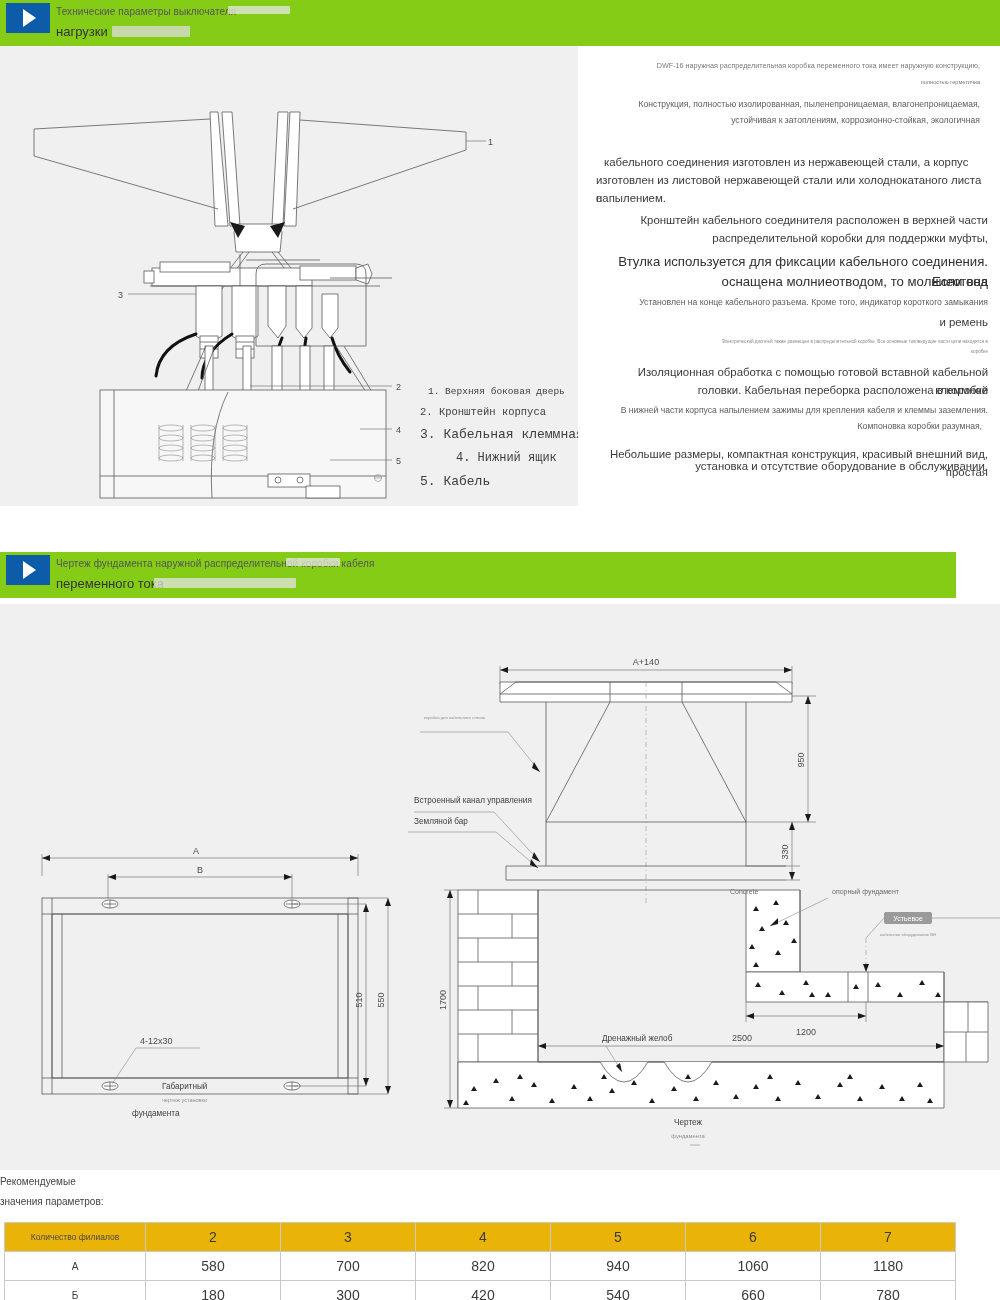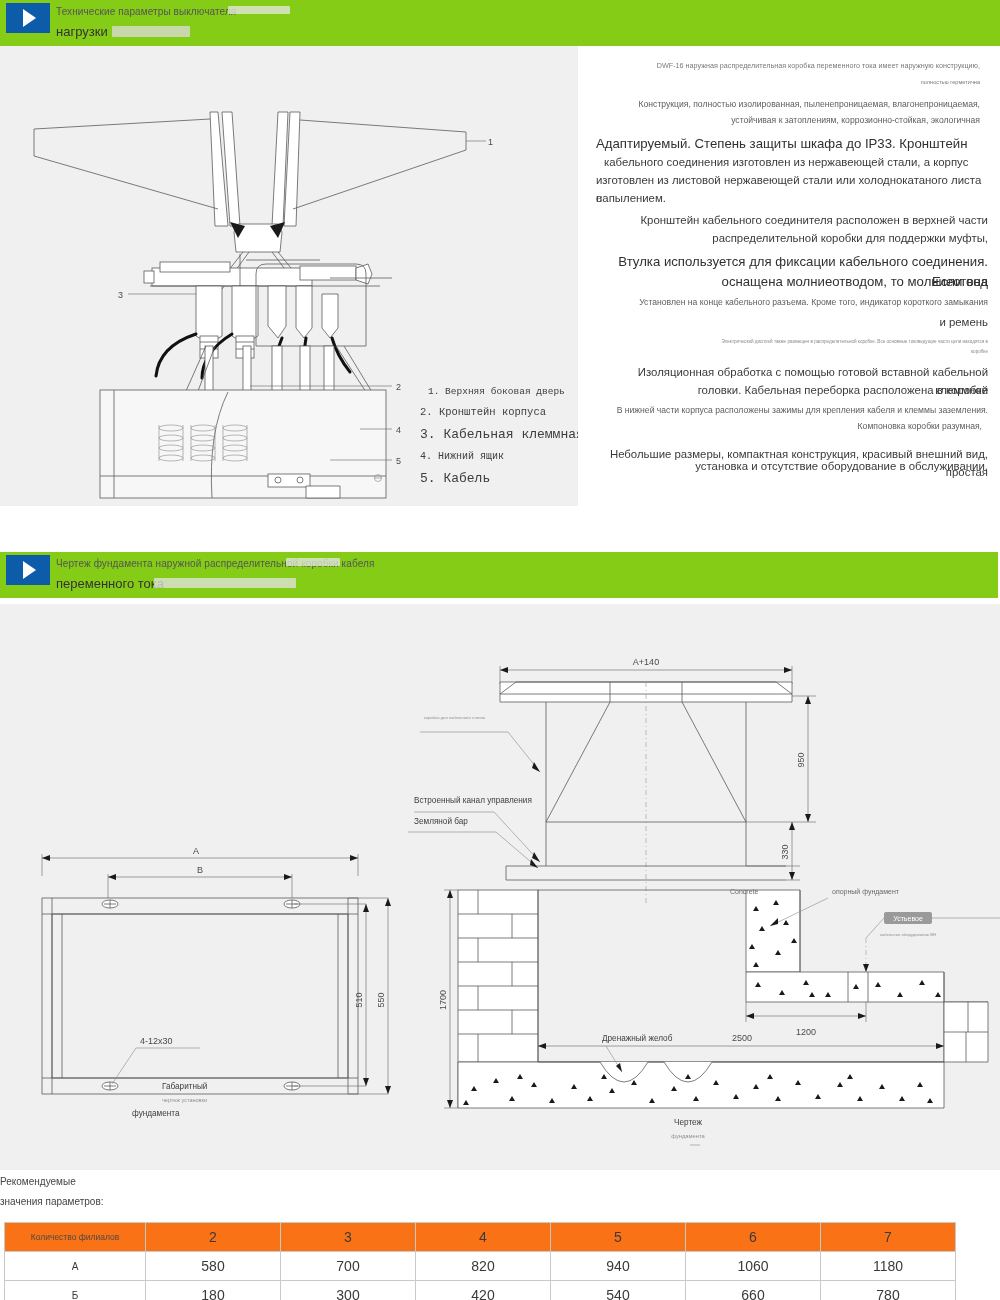--- a/index.html
+++ b/index.html
@@ -45,21 +45,21 @@
   .t-l{font-size:13.2px;color:#303030;}
   .ar{text-align:right;}
   .al{text-align:left;}
 
   
   .legend{position:absolute;left:420px;top:340px;width:160px;}
   .legend div{margin-bottom:9px;color:#3d3d3d;white-space:nowrap;font-family:Liberation Mono, monospace;}
   .lg1{font-size:9.5px;padding-left:8px;}
   .lg2{font-size:10.5px;}
   .lg3{font-size:13px;color:#666;}
-  .lg4{font-size:10px;}
+  .lg4{font-size:12px;margin-left:36px;}
   .lg5{font-size:13px;}
 
   
   svg{display:block;}
   .ln{stroke:#5a5a5a;stroke-width:.8;fill:none;}
   .lnf{stroke:#5a5a5a;stroke-width:.8;fill:#f7f7f7;}
   .lnw{stroke:#5a5a5a;stroke-width:.8;fill:#ffffff;}
   .thin{stroke:#888;stroke-width:.6;fill:none;}
   .dim{stroke:#666;stroke-width:.6;fill:none;}
   .dash{stroke:#999;stroke-width:.6;fill:none;stroke-dasharray:5 3 1 3;}
@@ -73,21 +73,21 @@
   .rec-t1{position:absolute;left:0;top:1176px;font-size:10px;color:#444;}
   .rec-t2{position:absolute;left:0;top:1196px;font-size:10px;color:#444;}
   table.params{
     position:absolute;left:4px;top:1222px;width:952px;
     border-collapse:collapse;table-layout:fixed;
   }
   table.params td,table.params th{
     border:1px solid #c9c9c9;height:26px;text-align:center;
     font-weight:normal;color:#3a3a3a;
   }
-  table.params thead th{background:#f97316;font-size:14px;}
+  table.params thead th{background:#eab308;font-size:14px;}
   table.params thead th.first{font-size:8.5px;color:#4a4a4a;}
   table.params tbody td{background:#ffffff;font-size:14px;}
   table.params tbody td.first{font-size:10px;}
   .col-first{width:138px;}
 </style>
 </head>
 <body>
 
 <div class="page">
 
@@ -246,48 +246,47 @@
     </div>
   </div>
 
   <div class="panel" id="panel1b">
     <div class="txt t-xs ar" style="left:20px;top:14px;width:382px;">DWF-16 наружная распределительная коробка переменного тока имеет наружную конструкцию,</div>
     <div class="txt t-xs ar" style="left:20px;top:32px;width:382px;font-size:5.6px;">полностью герметична</div>
 
     <div class="txt t-s ar" style="left:20px;top:52px;width:382px;">Конструкция, полностью изолированная, пыленепроницаемая, влагонепроницаемая,</div>
     <div class="txt t-s ar" style="left:20px;top:68px;width:382px;">устойчивая к затоплениям, коррозионно-стойкая, экологичная</div>
 
-    <div class="txt t-l al" style="left:18px;top:88px;width:392px;">Адаптируемый. Степень защиты шкафа до IP33. Кронштейн</div>
     <div class="txt t-m al" style="left:26px;top:108px;width:384px;">кабельного соединения изготовлен из нержавеющей стали, а корпус</div>
     <div class="txt t-m al" style="left:18px;top:126px;width:392px;">изготовлен из листовой нержавеющей стали или холоднокатаного листа с</div>
     <div class="txt t-m al" style="left:18px;top:144px;width:392px;">напылением.</div>
 
     <div class="txt t-m ar" style="left:20px;top:166px;width:390px;">Кронштейн кабельного соединителя расположен в верхней части</div>
     <div class="txt t-m ar" style="left:20px;top:184px;width:390px;">распределительной коробки для поддержки муфты,</div>
 
     <div class="txt t-l ar" style="left:14px;top:206px;width:396px;">Втулка используется для фиксации кабельного соединения. Если она</div>
     <div class="txt t-l ar" style="left:14px;top:226px;width:396px;">оснащена молниеотводом, то молниеотвод</div>
 
     <div class="txt t-s ar" style="left:14px;top:250px;width:396px;">Установлен на конце кабельного разъема. Кроме того, индикатор короткого замыкания</div>
     <div class="txt t-m ar" style="left:14px;top:268px;width:396px;">и ремень</div>
 
     <div class="txt ar" style="left:14px;top:292px;width:396px;font-size:4.6px;color:#8a8a8a;">Электрический дисплей также размещен в распределительной коробке. Все основные токоведущие части цепи находятся в</div>
     <div class="txt ar" style="left:14px;top:302px;width:396px;font-size:4.6px;color:#8a8a8a;">коробке</div>
 
     <div class="txt t-m ar" style="left:14px;top:318px;width:396px;">Изоляционная обработка с помощью готовой вставной кабельной клеммной</div>
     <div class="txt t-m ar" style="left:14px;top:336px;width:396px;">головки. Кабельная переборка расположена в коробке</div>
 
-    <div class="txt t-s ar" style="left:10px;top:358px;width:400px;">В нижней части корпуса расположены зажимы для крепления кабеля и клеммы заземления.</div>
+    <div class="txt t-s ar" style="left:10px;top:358px;width:400px;">В нижней части корпуса напылением зажимы для крепления кабеля и клеммы заземления.</div>
     <div class="txt t-s ar" style="left:4px;top:374px;width:400px;">Компоновка коробки разумная,</div>
 
     <div class="txt t-m ar" style="left:10px;top:392px;width:400px;margin-top:8px;">Небольшие размеры, компактная конструкция, красивый внешний вид, простая</div>
     <div class="txt t-m ar" style="left:10px;top:412px;width:400px;">установка и отсутствие оборудование в обслуживании.</div>
   </div>
 
-  <div class="sec-head" style="position:absolute;left:0;top:552px;width:956px;padding-left:42px;">
+  <div class="sec-head" style="position:absolute;left:0;top:552px;width:956px;">
     <div class="play-badge">
       <div class="play-tri"></div>
     </div>
     <div class="head-line1">Чертеж фундамента наружной распределительной коробки кабеля</div>
     <div class="head-line2">переменного тока</div>
     <div class="smudge" style="left:286px;top:6px;width:54px;height:8px;"></div>
     <div class="smudge" style="left:154px;top:26px;width:142px;height:10px;background:#e5e5e5;"></div>
   </div>
 
   <div class="panel" id="panel2">

